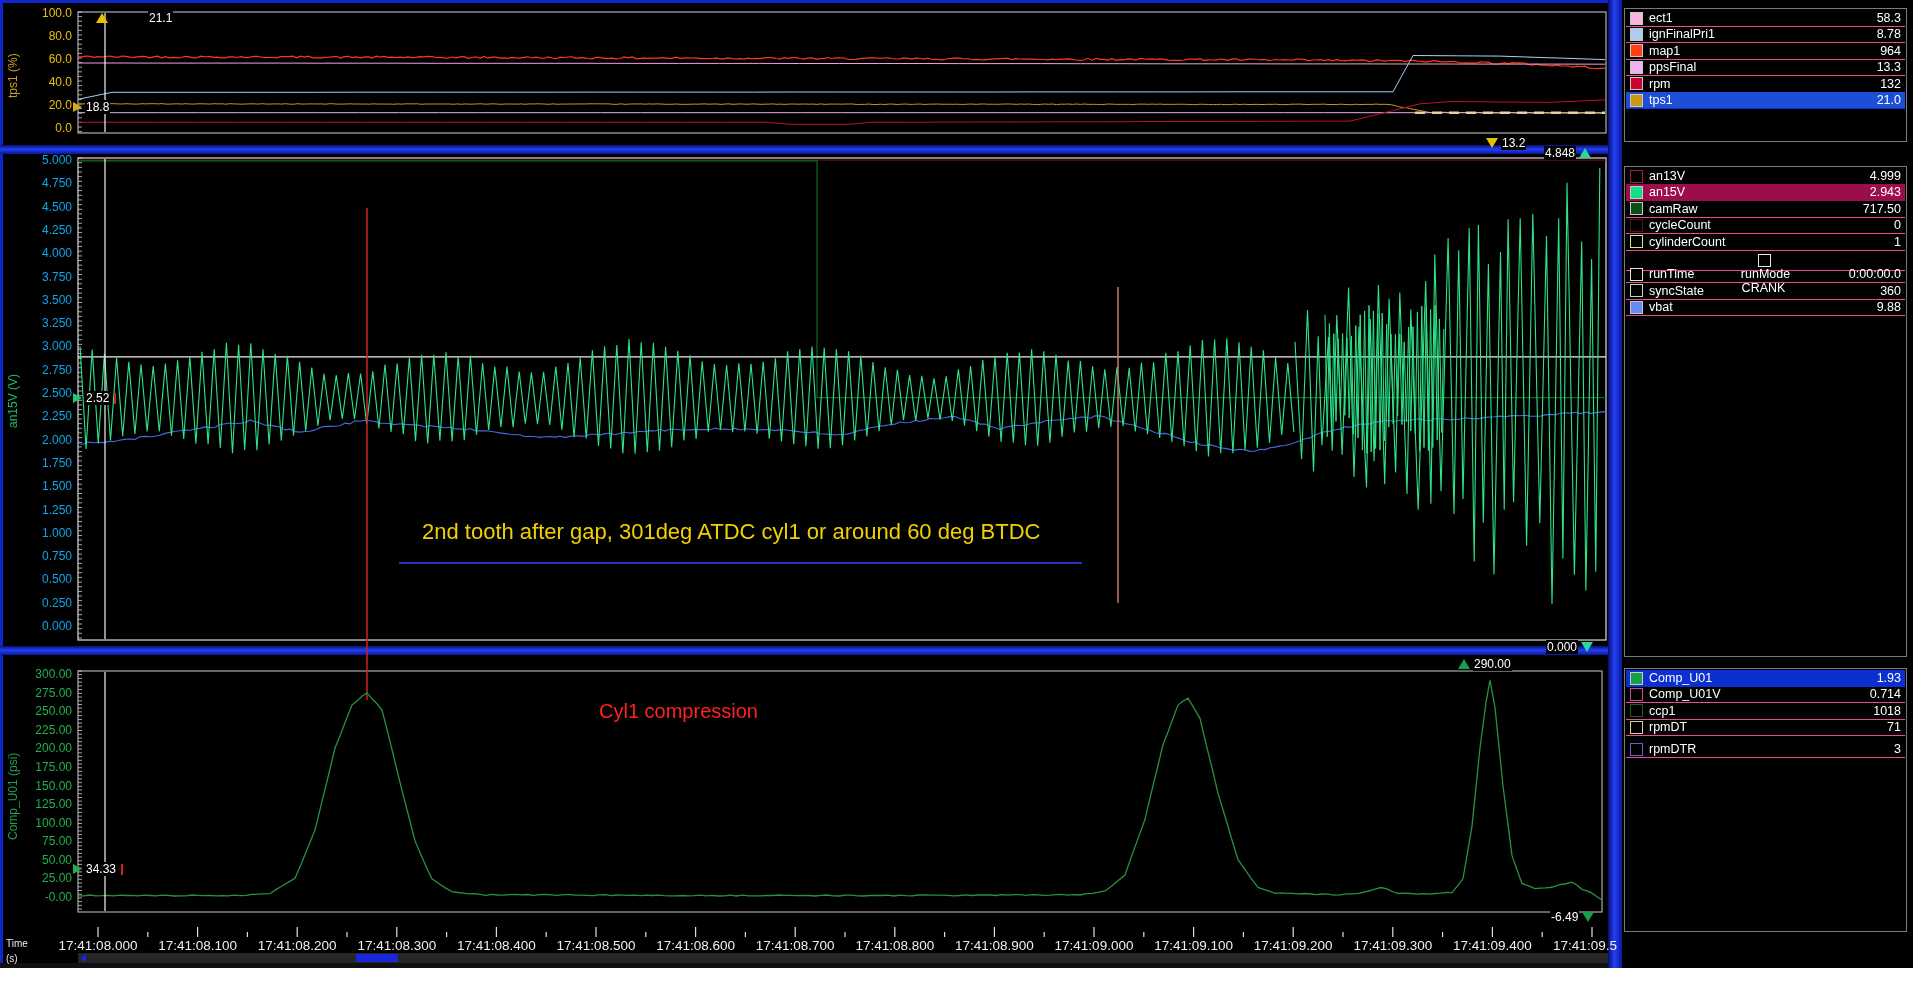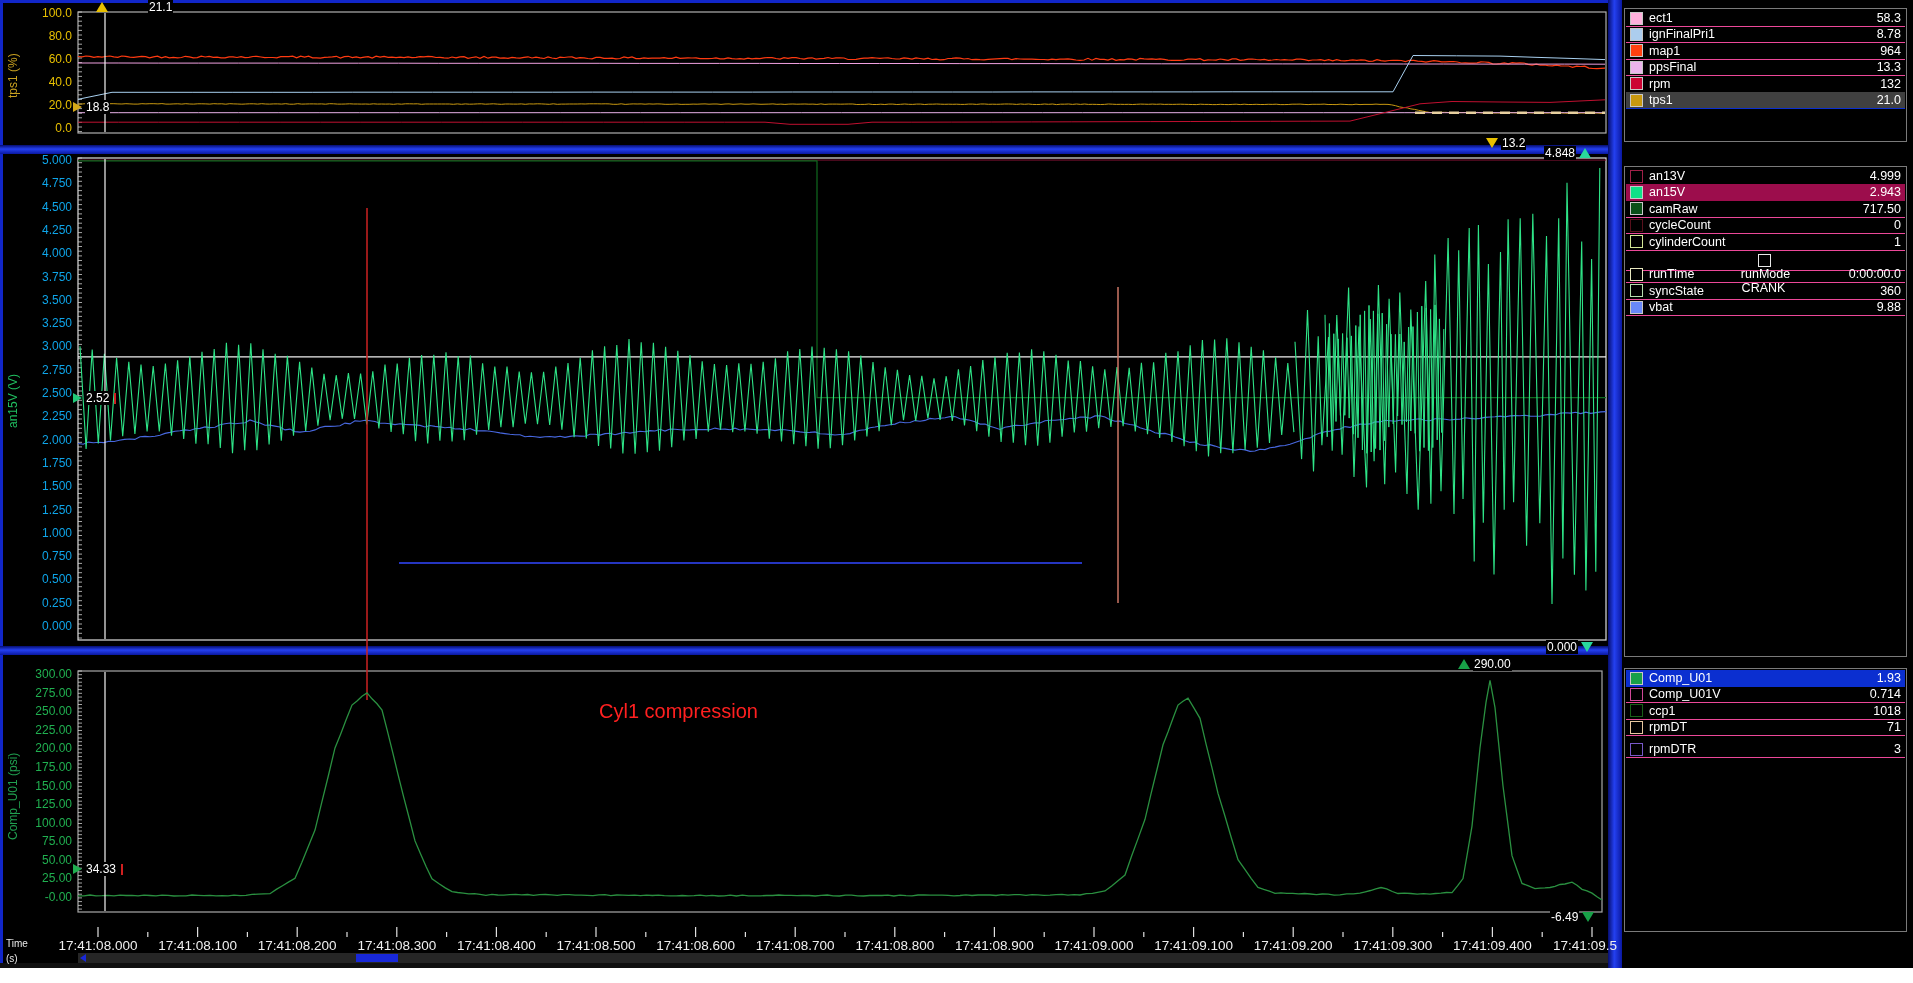--- a/index.html
+++ b/index.html
@@ -131,21 +131,21 @@
       <div class="timelab" style="left:695.5999999999999px;top:938px;">17:41:08.600</div>
       <div class="timelab" style="left:795.1999999999999px;top:938px;">17:41:08.700</div>
       <div class="timelab" style="left:894.8px;top:938px;">17:41:08.800</div>
       <div class="timelab" style="left:994.4px;top:938px;">17:41:08.900</div>
       <div class="timelab" style="left:1094px;top:938px;">17:41:09.000</div>
       <div class="timelab" style="left:1193.6px;top:938px;">17:41:09.100</div>
       <div class="timelab" style="left:1293.1999999999998px;top:938px;">17:41:09.200</div>
       <div class="timelab" style="left:1392.8px;top:938px;">17:41:09.300</div>
       <div class="timelab" style="left:1492.3999999999999px;top:938px;">17:41:09.400</div>
       <div class="timelab" style="left:1585px;top:938px;">17:41:09.5</div>
-      <div class="marker" style="left:96px;top:0px;gap:40px;">
+      <div class="marker" style="left:96px;top:11px;gap:40px;">
         <span class="tri" style="border-left: 6px solid transparent; border-right: 6px solid transparent; border-bottom: 10px solid rgb(232, 192, 0);"></span>
         <span class="txt">21.1</span>
       </div>
       <div class="marker" style="left:1486px;top:136px;">
         <span class="tri" style="border-left: 6px solid transparent; border-right: 6px solid transparent; border-top: 10px solid rgb(232, 192, 0);"></span>
         <span class="txt">13.2</span>
       </div>
       <div class="marker" style="left:73px;top:100px;">
         <span class="tri" style="border-top: 5px solid transparent; border-bottom: 5px solid transparent; border-left: 9px solid rgb(212, 168, 24);"></span>
         <span class="txt">18.8</span>
@@ -171,20 +171,21 @@
       <div class="marker" style="left:1458px;top:657px;">
         <span class="tri" style="border-left: 6px solid transparent; border-right: 6px solid transparent; border-bottom: 10px solid rgb(24, 160, 72);"></span>
         <span class="txt">290.00</span>
       </div>
       <div class="marker" style="left:1550px;top:910px;">
         <span class="txt">-6.49</span>
         <span class="tri" style="border-left: 6px solid transparent; border-right: 6px solid transparent; border-top: 10px solid rgb(24, 160, 72);"></span>
       </div>
     </div>
 
+  <div class="annotation" style="left: 422px; top: 519px;">2nd tooth after gap, 301deg ATDC cyl1 or around 60 deg BTDC</div>
   <div class="underline" style="left: 399px; top: 562px; width: 683px;"></div>
   <div class="cyl-label" style="left: 599px; top: 700px;">Cyl1 compression</div>
 
   <div class="timeunit" style="left:6px;top:936px;">
     <div>Time</div>
     <div>(s)</div>
   </div>
 
   <div class="scrollbar" id="scrollbar" style="left: 78px; top: 953px; width: 1530px; height: 10px;">
     <div class="scroll-arrow" style="left:2px;top:1px;"></div>
@@ -211,21 +212,21 @@
         <div class="lrow" style="top: 50.2px;">
           <span class="sw" style="background: rgb(236, 180, 236); border: 1px solid rgb(200, 200, 200);"></span>
           <span class="lab">ppsFinal</span>
           <span class="val">13.3</span>
         </div>
         <div class="lrow" style="top: 66.6px;">
           <span class="sw" style="background: rgb(204, 4, 51); border: 1px solid rgb(200, 200, 200);"></span>
           <span class="lab">rpm</span>
           <span class="val">132</span>
         </div>
-        <div class="lrow" style="top: 83px; background: #404040; border-bottom-color: rgb(11, 47, 208);">
+        <div class="lrow" style="top: 83px; background: #1d4ed8; border-bottom-color: rgb(11, 47, 208);">
           <span class="sw" style="background: rgb(200, 152, 16); border: 1px solid rgb(200, 200, 200);"></span>
           <span class="lab">tps1</span>
           <span class="val">21.0</span>
         </div>
       </div>
       <div class="legend-box" style="left: 2px; top: 166px; width: 281px; height: 489px;">
         <div class="lrow" style="top: 1px;">
           <span class="sw" style="background: rgb(0, 0, 0); border: 1px solid rgb(160, 32, 72);"></span>
           <span class="lab">an13V</span>
           <span class="val">4.999</span>

